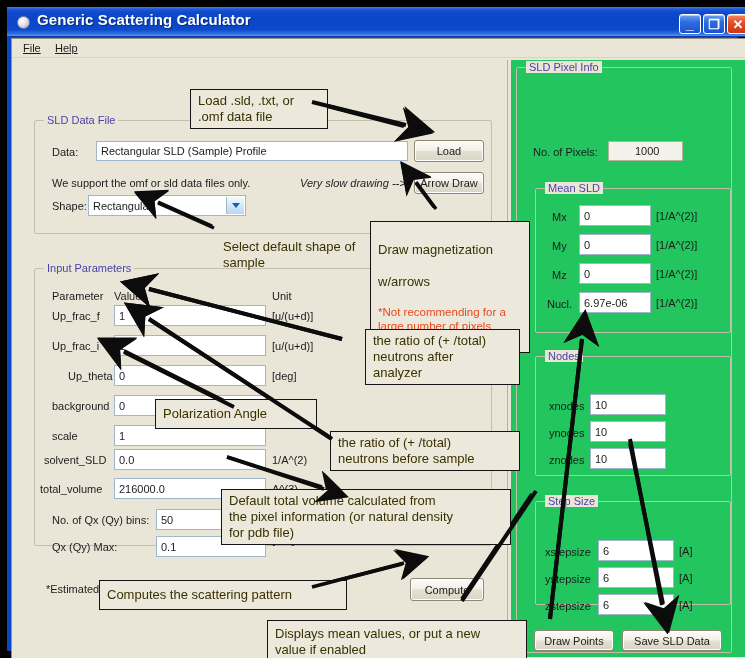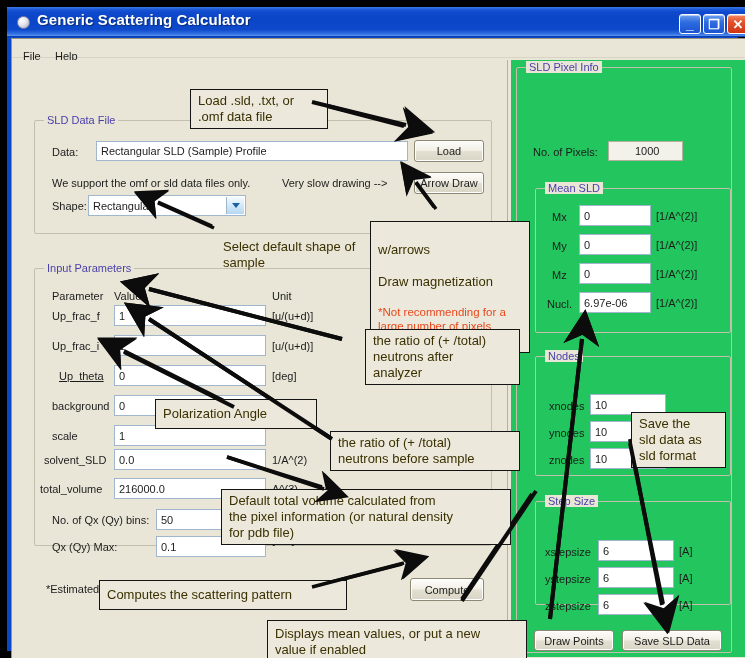--- a/index.html
+++ b/index.html
@@ -66,21 +66,21 @@
     background: #e9e6d8;
     border: 1px solid #9a937f;
   }
   #menubar {
     position: absolute; left: 0; top: 0;
     width: 100%; height: 19px;
     background: #e9e6d8;
     border-bottom: 1px solid #d8d4c4;
   }
   .menu-item {
-    position: absolute; top: 10px;
+    position: absolute; top: 2px;
     font-size: 11px; color: #1c1c1c; padding: 1px 5px; text-decoration: underline;
   }
   #menu-file { left: 6px; }
   #menu-help { left: 38px; }
 
   
   #left-panel {
     position: absolute; left: 4px; top: 21px;
     width: 492px; height: 597px;
     background: #e9e6d8;
@@ -205,21 +205,21 @@
 
     <div id="left-panel">
 
       <div class="group" style="left:18px; top:60px; width:458px; height:114px;">
         <div class="glabel">SLD Data File</div>
       </div>
       <div class="lbl" style="left:36px; top:86px;">Data:</div>
       <div class="fld" style="left:80px; top:81px; width:312px; height:20px;">Rectangular SLD (Sample) Profile</div>
       <div class="btn" style="left:398px; top:80px; width:70px; height:22px;">Load</div>
       <div class="lbl" style="left:36px; top:117px;">We support the omf or sld data files only.</div>
-      <div class="lbl" style="left:266px; top:117px;">Very slow drawing --&gt;</div>
+      <div class="lbl" style="left:284px; top:117px;font-style:italic;">Very slow drawing --&gt;</div>
       <div class="btn" style="left:398px; top:112px; width:70px; height:22px;">Arrow Draw</div>
       <div class="lbl" style="left:36px; top:140px;">Shape:</div>
       <div class="combo" style="left:72px; top:135px; width:158px; height:21px;">
         <span>Rectangular</span>
         <span class="arrow">
             <i></i>
           </span>
       </div>
 
       <div class="group" style="left:18px; top:208px; width:458px; height:278px;">
@@ -231,21 +231,21 @@
       <div class="lbl" style="left:256px; top:230px;">Unit</div>
 
       <div class="lbl" style="left:36px; top:250px;">Up_frac_f</div>
       <div class="fld" style="left:98px; top:245px; width:152px; height:21px;">1</div>
       <div class="lbl" style="left:256px; top:250px;">[u/(u+d)]</div>
 
       <div class="lbl" style="left:36px; top:280px;">Up_frac_i</div>
       <div class="fld" style="left:98px; top:275px; width:152px; height:21px;">1</div>
       <div class="lbl" style="left:256px; top:280px;">[u/(u+d)]</div>
 
-      <div class="lbl" style="left:43px; top:310px;text-decoration:underline;">Up_theta</div>
+      <div class="lbl" style="left:52px; top:310px;">Up_theta</div>
       <div class="fld" style="left:98px; top:305px; width:152px; height:21px;">0</div>
       <div class="lbl" style="left:256px; top:310px;">[deg]</div>
 
       <div class="lbl" style="left:36px; top:340px;">background</div>
       <div class="fld" style="left:98px; top:335px; width:152px; height:21px;">0</div>
       <div class="lbl" style="left:256px; top:340px;">[1/cm]</div>
 
       <div class="lbl" style="left:36px; top:370px;">scale</div>
       <div class="fld" style="left:98px; top:365px; width:152px; height:21px;">1</div>
       <div class="lbl" style="left:256px; top:370px;"></div>
@@ -352,42 +352,39 @@
 
       <line x1="618" y1="400" x2="650" y2="566" stroke="#0c0c0c" stroke-width="4" marker-end="url(#ah)"></line>
     </svg>
 
     <div class="callout" style="left:178px; top:50px; width:138px;">Load .sld, .txt,  or .omf data file</div>
 
     <div class="callout noborder" style="left:204px; top:197px; width:150px; font-size:13px;">Select default shape of
 sample</div>
 
     <div class="callout" style="left:358px; top:182px; width:160px; padding-top:4px;">
+      <div>Draw magnetization</div>
       <div>w/arrows</div>
-      <div>Draw magnetization</div>
       <div class="red">*Not recommending for a
 large number of pixels</div>
     </div>
 
     <div class="callout" style="left:353px; top:290px; width:155px;">the ratio of (+ /total)
 neutrons after
 analyzer</div>
 
     <div class="callout" style="left:143px; top:360px; width:162px; padding-top:6px; padding-bottom:6px;">Polarization Angle</div>
 
     <div class="callout" style="left:318px; top:392px; width:190px;">the ratio of (+ /total)
 neutrons before sample</div>
 
     <div class="callout" style="left:209px; top:450px; width:290px;">Default total volume  calculated from
 the pixel information (or natural density
 for pdb file)</div>
 
-    <div class="callout" style="left:619px; top:373px; width:95px;">Save the
-sld data as
-sld format</div>
 
     <div class="callout" style="left:87px; top:541px; width:248px; padding-top:6px; padding-bottom:6px;">Computes the scattering pattern</div>
 
     <div class="callout" style="left:255px; top:581px; width:260px; padding-top:5px;">Displays mean values, or put a new
 value if enabled</div>
 
     <svg class="annot-svg annot-svg-top" viewBox="0 0 737 622">
       <defs>
         <marker id="ah2" markerWidth="9" markerHeight="9" refX="1.5" refY="4.5" orient="auto">
           <path d="M0,0 L9,4.5 L0,9 L2.6,4.5 Z" fill="#0c0c0c"></path>

